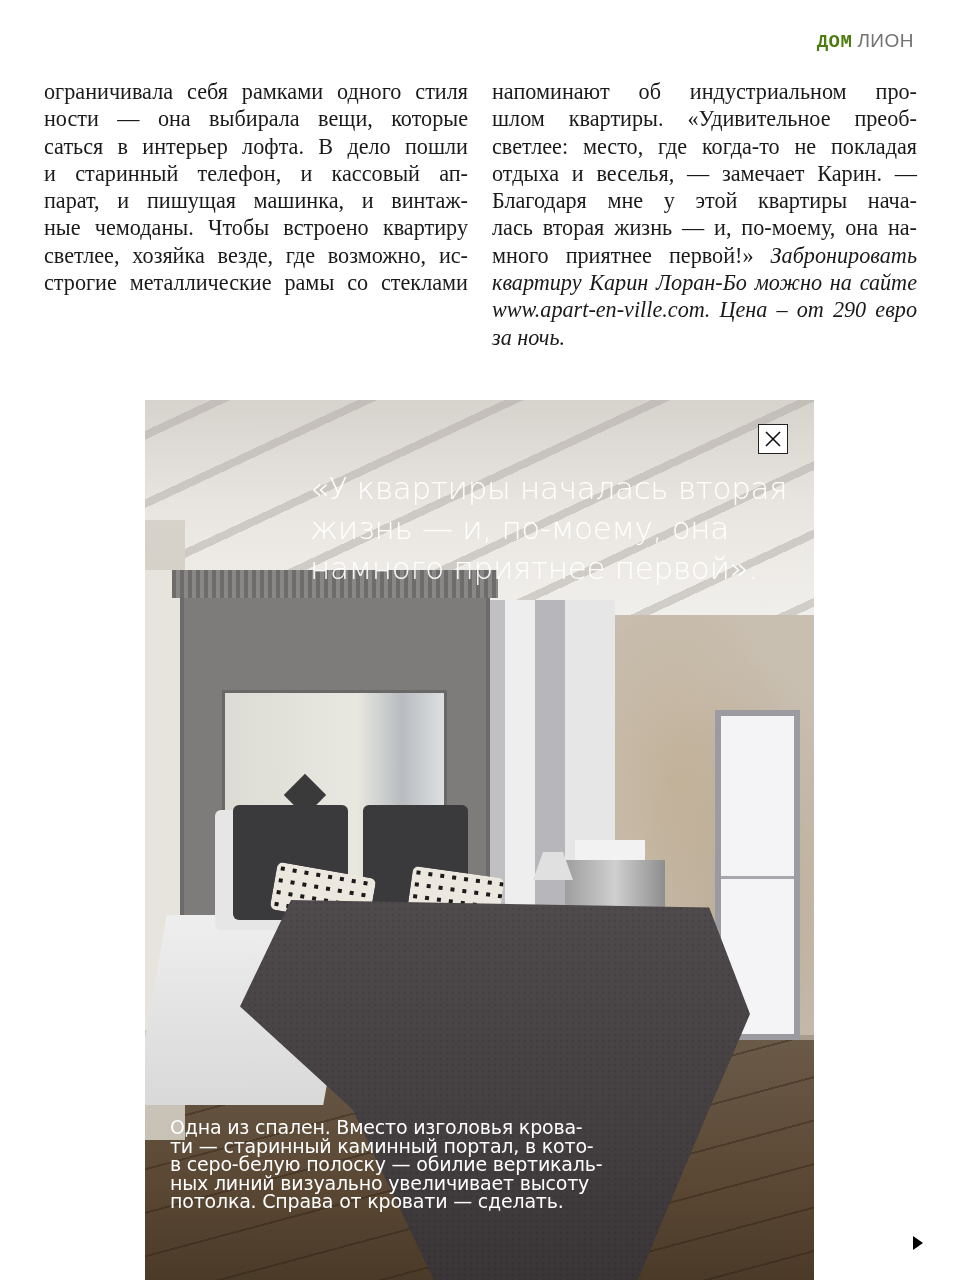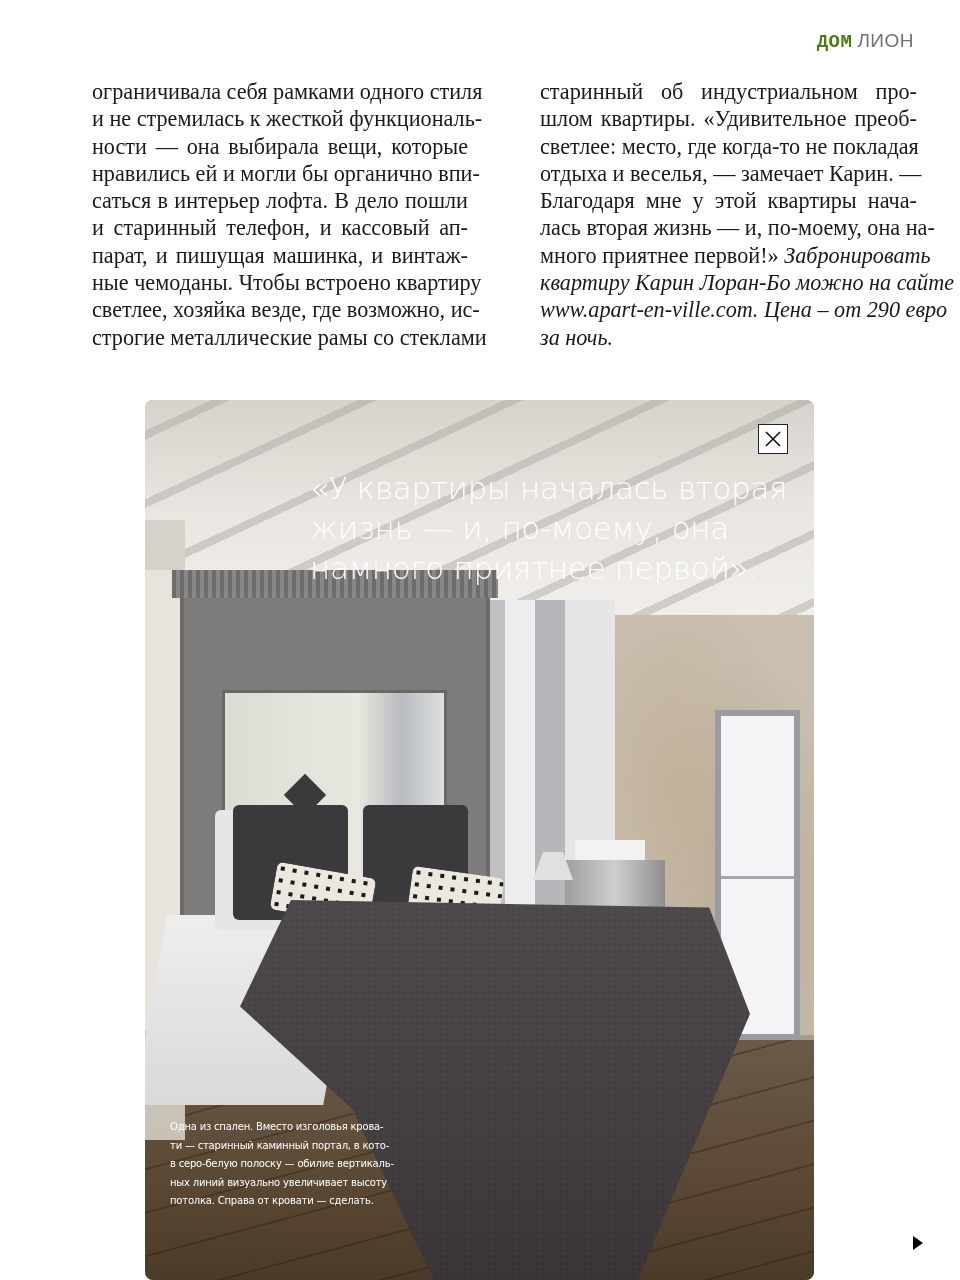--- a/index.html
+++ b/index.html
@@ -18,27 +18,27 @@
   .header .sub { font-weight: normal; color: #737373; margin-left: 5px; }
 
   .col {
     position: absolute; top: 78px; width: 424px;
     font-family: "Liberation Serif", "DejaVu Serif", serif;
     font-size: 22.2px; line-height: 27.3px;
     text-align: justify; text-align-last: justify;
   }
   .col.left { left: 44px; }
   .col.right { left: 492px; width: 425px; }
-  .col .line { display: block; white-space: nowrap; text-align: justify; text-align-last: justify; margin-left: 48px; }
+  .col .line { display: block; white-space: nowrap; text-align: justify; text-align-last: justify; }
   .col .line.last { text-align-last: left; }
   .it { font-style: italic; }
 
   .photo {
     position: absolute; left: 145px; top: 400px; width: 669px; height: 880px;
-    overflow: hidden; background: #a89c8c; border-radius: 8px;
+    overflow: hidden; background: #a89c8c;
   }
   
   .ceiling {
     position: absolute; left: 0; top: 0; width: 100%; height: 220px;
     background:
       repeating-linear-gradient(155deg, rgba(255,255,255,0.0) 0 28px, rgba(170,165,160,0.45) 28px 36px, rgba(255,255,255,0) 36px 62px),
       linear-gradient(180deg, #d6d2cc 0%, #e9e6e1 50%, #f1efec 100%);
   }
   .wall-stripes {
     position: absolute; left: 0; top: 170px; width: 330px; height: 460px;
@@ -130,53 +130,51 @@
     position: absolute; left: 165px; top: 68px; width: 460px;
     font-family: "DejaVu Sans", "Liberation Sans", sans-serif;
     font-weight: 200; font-size: 31px; line-height: 40px; color: rgba(255,255,255,0.92);
     letter-spacing: -0.3px;
     text-shadow: 0 0 1px rgba(255,255,255,0.3);
   }
   .pull-quote span { display: block; white-space: nowrap; }
   .caption {
     position: absolute; left: 25px; top: 718px; width: 330px;
     font-family: "DejaVu Sans", "Liberation Sans", sans-serif;
-    font-size: 10px; line-height: 18.5px; color: #ffffff;
+    font-size: 19px; line-height: 18.5px; color: #ffffff;
     letter-spacing: -0.2px;
   }
   .caption span { display: block; white-space: nowrap; }
 
   .next-arrow {
     position: absolute; left: 913px; top: 1236px; width: 0; height: 0;
     border-top: 7px solid transparent; border-bottom: 7px solid transparent;
     border-left: 10px solid #000; cursor: pointer;
   }
 </style>
 </head>
 <body>
 
 <div class="header">
   <span class="sec">ДОМ</span><span class="sub">ЛИОН</span>
 </div>
 
 <div class="col left">
   <span class="line">ограничивала себя рамками одного стиля</span>
-  <span class="line">и не стремилась к жесткой функциональ-</span>
   <span class="line">ности — она выбирала вещи, которые</span>
-  <span class="line">нравились ей и могли бы органично впи-</span>
   <span class="line">саться в интерьер лофта. В дело пошли</span>
   <span class="line">и старинный телефон, и кассовый ап-</span>
   <span class="line">парат, и пишущая машинка, и винтаж-</span>
   <span class="line">ные чемоданы. Чтобы встроено квартиру</span>
   <span class="line">светлее, хозяйка везде, где возможно, ис-</span>
   <span class="line">строгие металлические рамы со стеклами</span>
 </div>
 
 <div class="col right">
-  <span class="line">старинный об индустриальном про-</span>
+  <span class="line">напоминают об индустриальном про-</span>
   <span class="line">шлом квартиры. «Удивительное преоб-</span>
   <span class="line">светлее: место, где когда-то не покладая</span>
   <span class="line">отдыха и веселья, — замечает Карин. —</span>
   <span class="line">Благодаря мне у этой квартиры нача-</span>
   <span class="line">лась вторая жизнь — и, по-моему, она на-</span>
   <span class="line"><span>много приятнее первой!» </span><span class="it">Забронировать</span></span>
   <span class="line it">квартиру Карин Лоран-Бо можно на сайте</span>
   <span class="line it">www.apart-en-ville.com. Цена – от 290 евро</span>
   <span class="line it last">за ночь.</span>
 </div>

